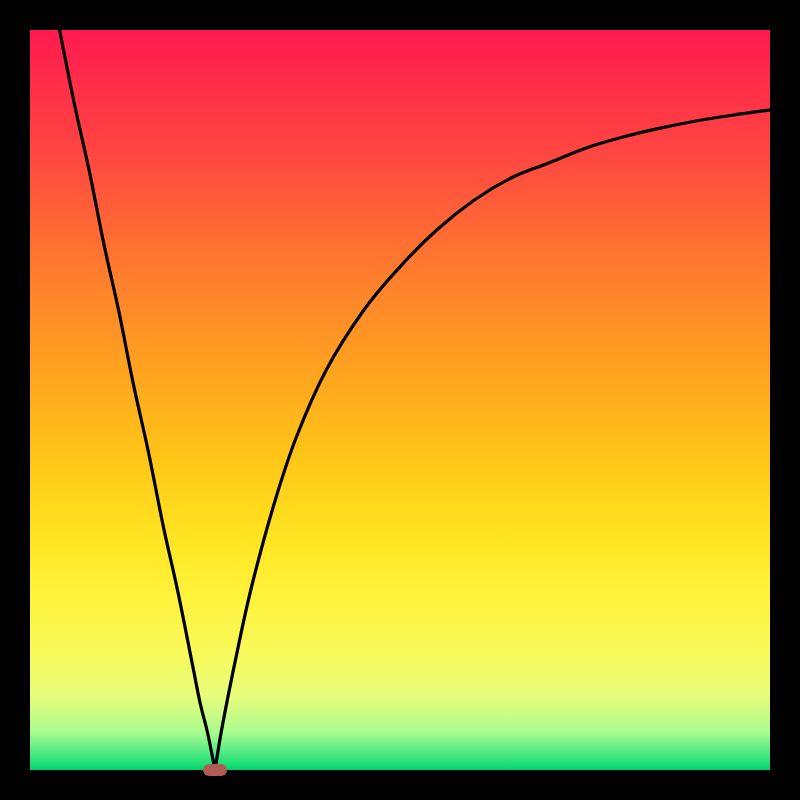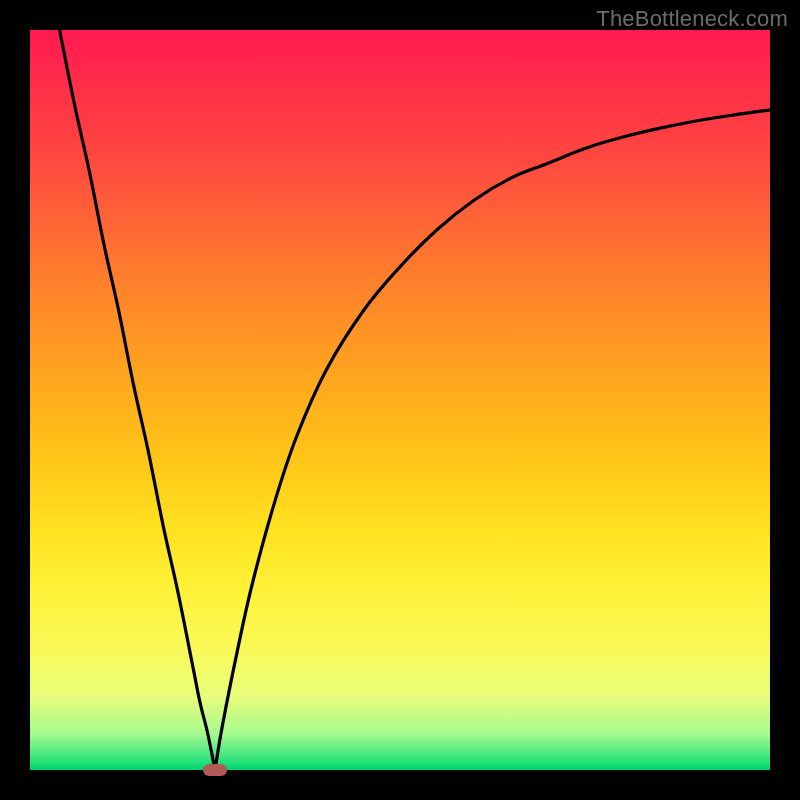--- a/index.html
+++ b/index.html
@@ -64,21 +64,20 @@
     height: 12px;
     border-radius: 6px;
     background: #b15b57;
     transform: translate(-50%, -50%);
   }
 </style>
 </head>
 <body>
 
 <div class="frame">
-  <div class="watermark">TheBottleneck.com</div>
 
   <div class="plot-area">
     <svg class="curve" viewBox="0 0 740 740" preserveAspectRatio="none">
       <path id="curve-left" fill="none" stroke="#000" stroke-width="3.2" stroke-linecap="round" d="M 29.6 0 C 32.264 13.32, 39.071999999999996 48.69200000000002, 44.4 74 C 49.728 99.30799999999998, 53.872 115.2919999999999, 59.2 140.5999999999999 C 64.528 165.9079999999999, 68.672 189.292, 74 214.60000000000002 C 79.328 239.90800000000004, 83.472 255.892, 88.8 281.2 C 94.128 306.508, 98.272 329.892, 103.60000000000001 355.2 C 108.92800000000001 380.508, 113.072 396.492, 118.4 421.8 C 123.72800000000001 447.108, 127.87199999999999 470.49199999999996, 133.2 495.79999999999995 C 138.528 521.108, 142.672 537.092, 148 562.4 C 153.328 587.708, 158.804 616.42, 162.8 636.4 C 166.79600000000002 656.38, 167.53600000000003 661.4119999999999, 170.20000000000002 673.4 C 172.864 685.388, 174.936 691.012, 177.6 703 C 180.26399999999998 714.988, 183.668 733.34, 185 740"></path>
       <path id="curve-right" fill="none" stroke="#000" stroke-width="3.2" stroke-linecap="round" d="M 185 740 C 186.332 732.008, 188.404 716.912, 192.4 695.6 C 196.39600000000002 674.288, 201.872 646.908, 207.20000000000002 621.6 C 212.52800000000002 596.292, 215.34 581.64, 222 555 C 228.66 528.36, 236.20800000000003 500.24, 244.20000000000002 473.6 C 252.192 446.96000000000004, 257.07599999999996 430.976, 266.4 407 C 275.724 383.024, 284.012 363.044, 296 340.4 C 307.988 317.756, 319.68 299.848, 333 281.2 C 346.32 262.55199999999996, 356.68 251.45199999999994, 370 236.79999999999995 C 383.32 222.14799999999997, 393.68000000000006 211.78800000000007, 407.00000000000006 199.80000000000007 C 420.32000000000005 187.81200000000007, 430.68 179.52399999999994, 444 170.19999999999993 C 457.32 160.87599999999992, 467.68 154.65999999999997, 481 148 C 494.32 141.34000000000003, 504.68 138.52800000000005, 518 133.20000000000005 C 531.32 127.87200000000004, 541.68 123.06199999999997, 555 118.39999999999998 C 568.32 113.73799999999999, 578.68 110.89640000000007, 592 107.30000000000007 C 605.32 103.70360000000007, 615.68 101.35039999999998, 629 98.41999999999996 C 642.32 95.48959999999994, 652.68 93.41759999999996, 666 91.01999999999998 C 679.32 88.6224, 689.68 87.09800000000003, 703 85.10000000000002 C 716.32 83.10200000000002, 733.34 80.85239999999997, 740 79.91999999999996"></path>
     </svg>
     <div id="min-marker" class="marker" style="left: 185px; top: 740px;"></div>
   </div>
 </div>
 

